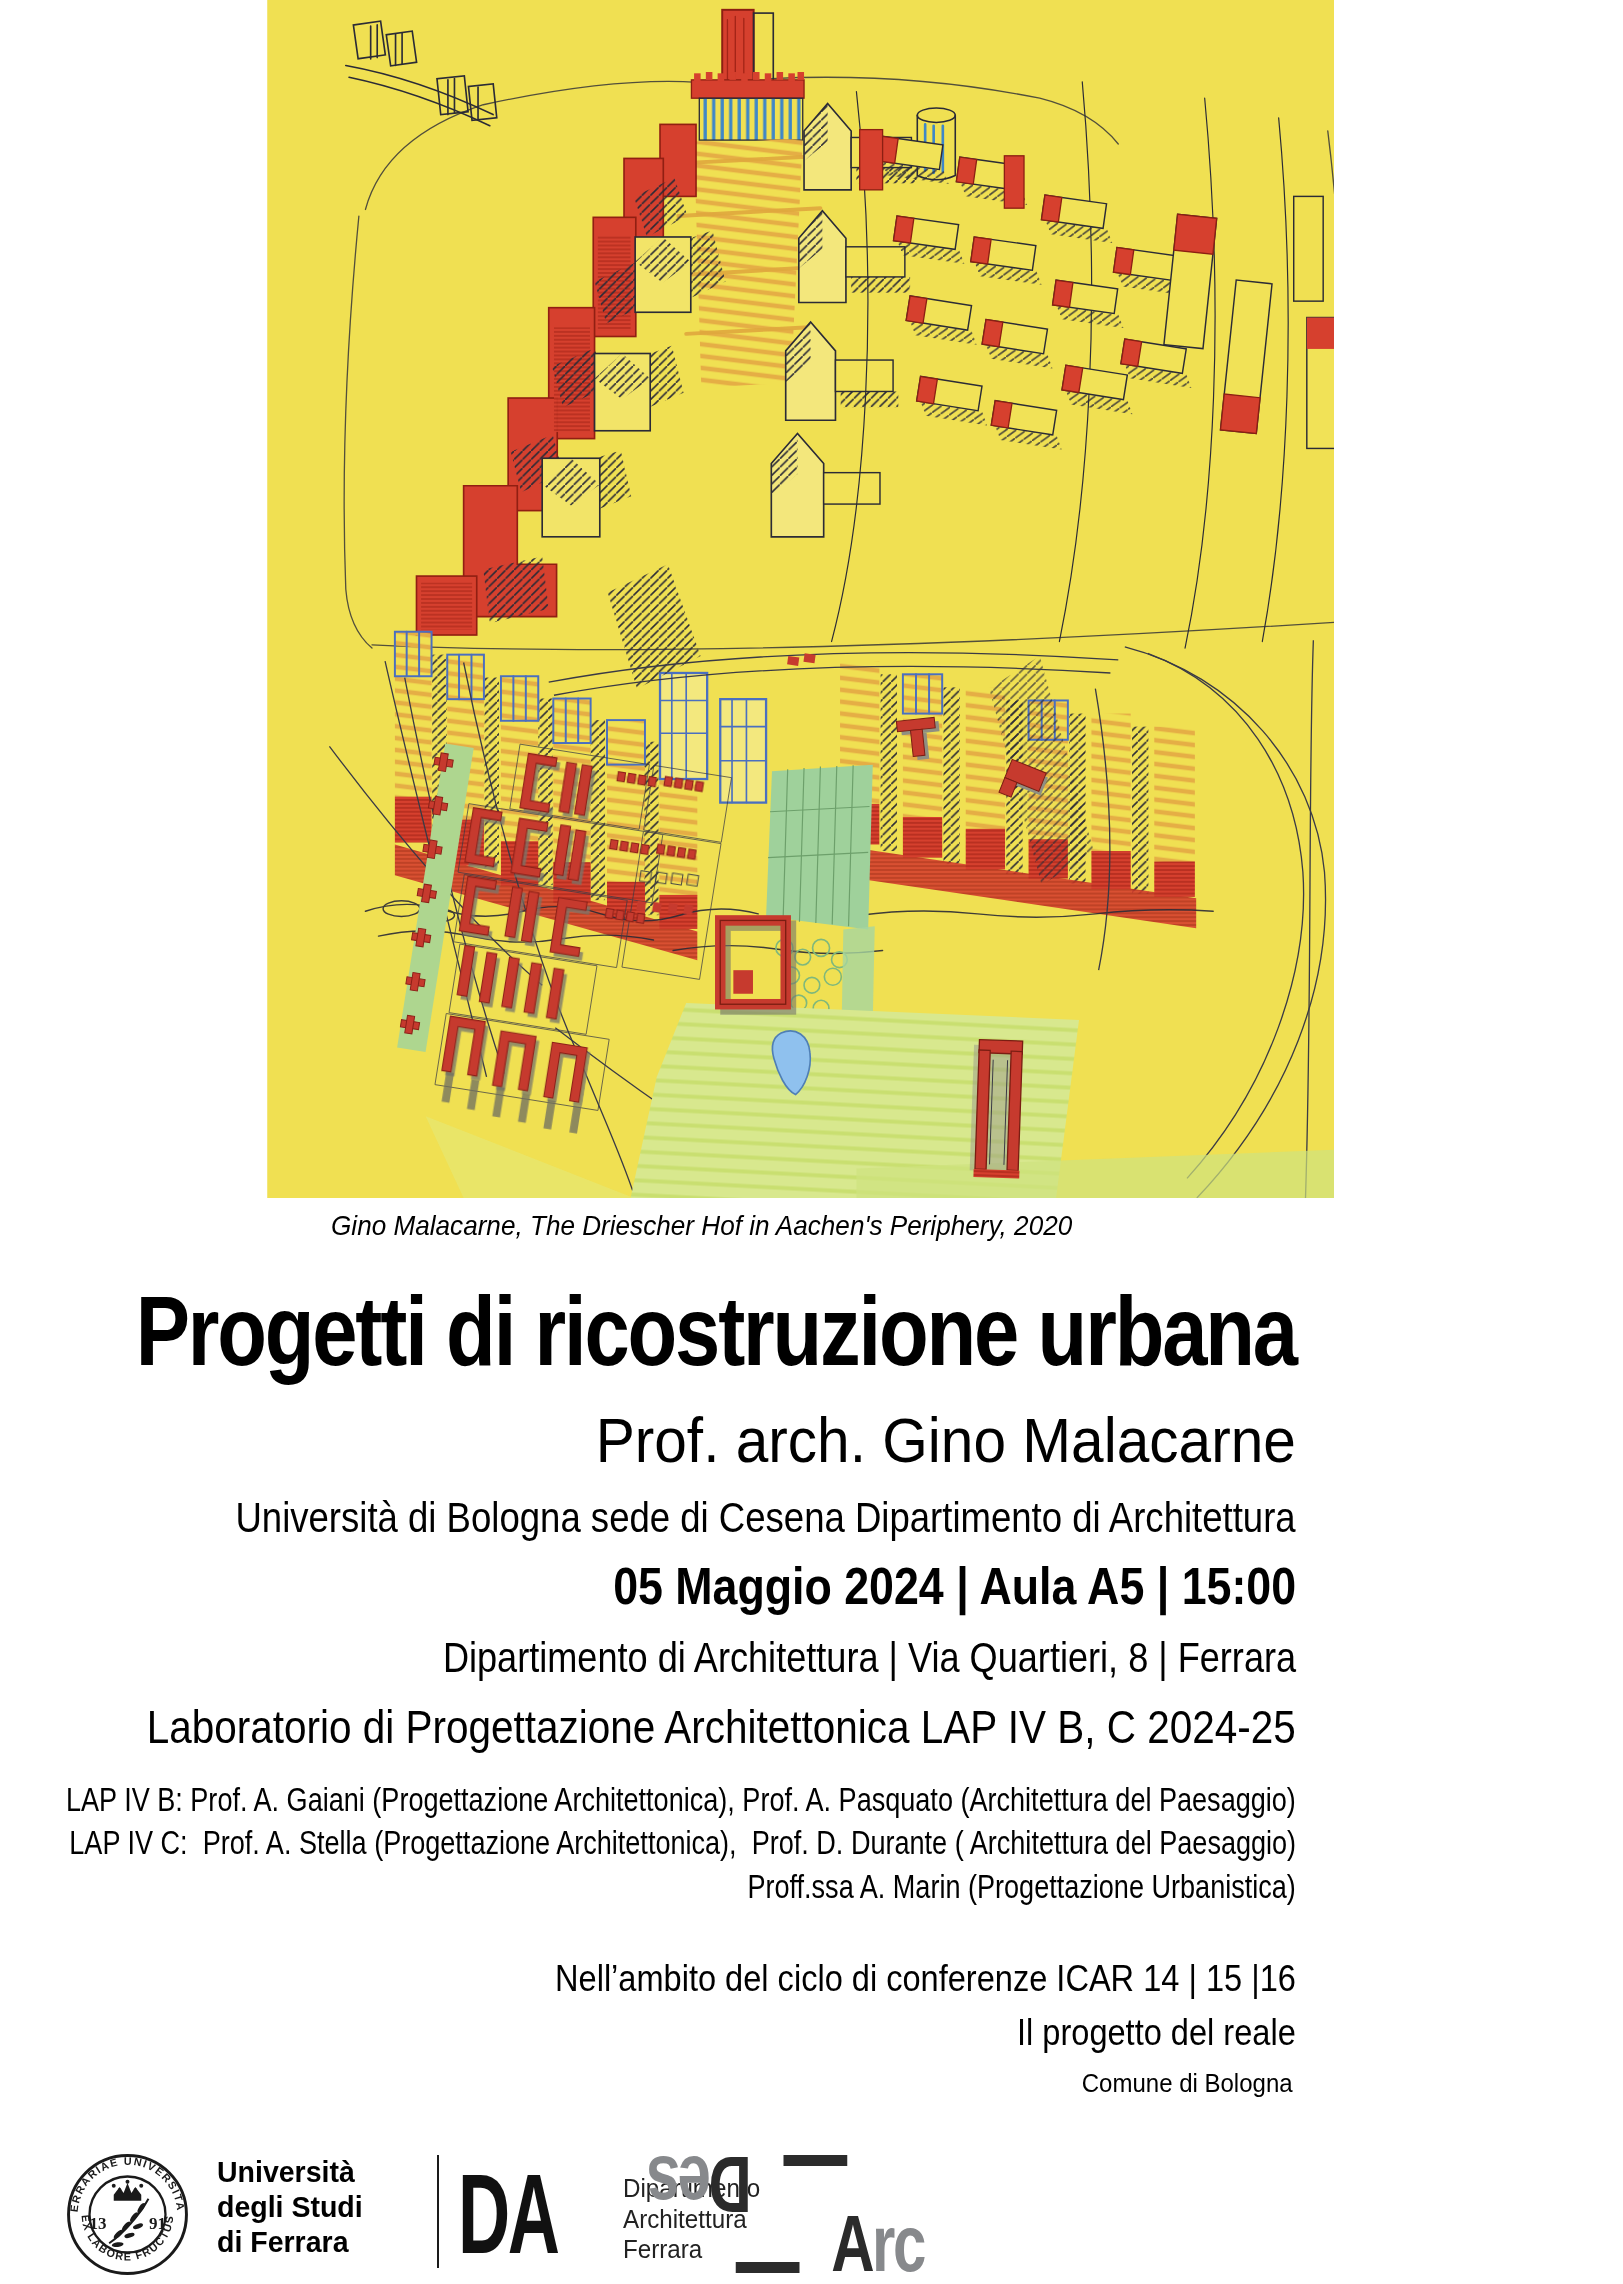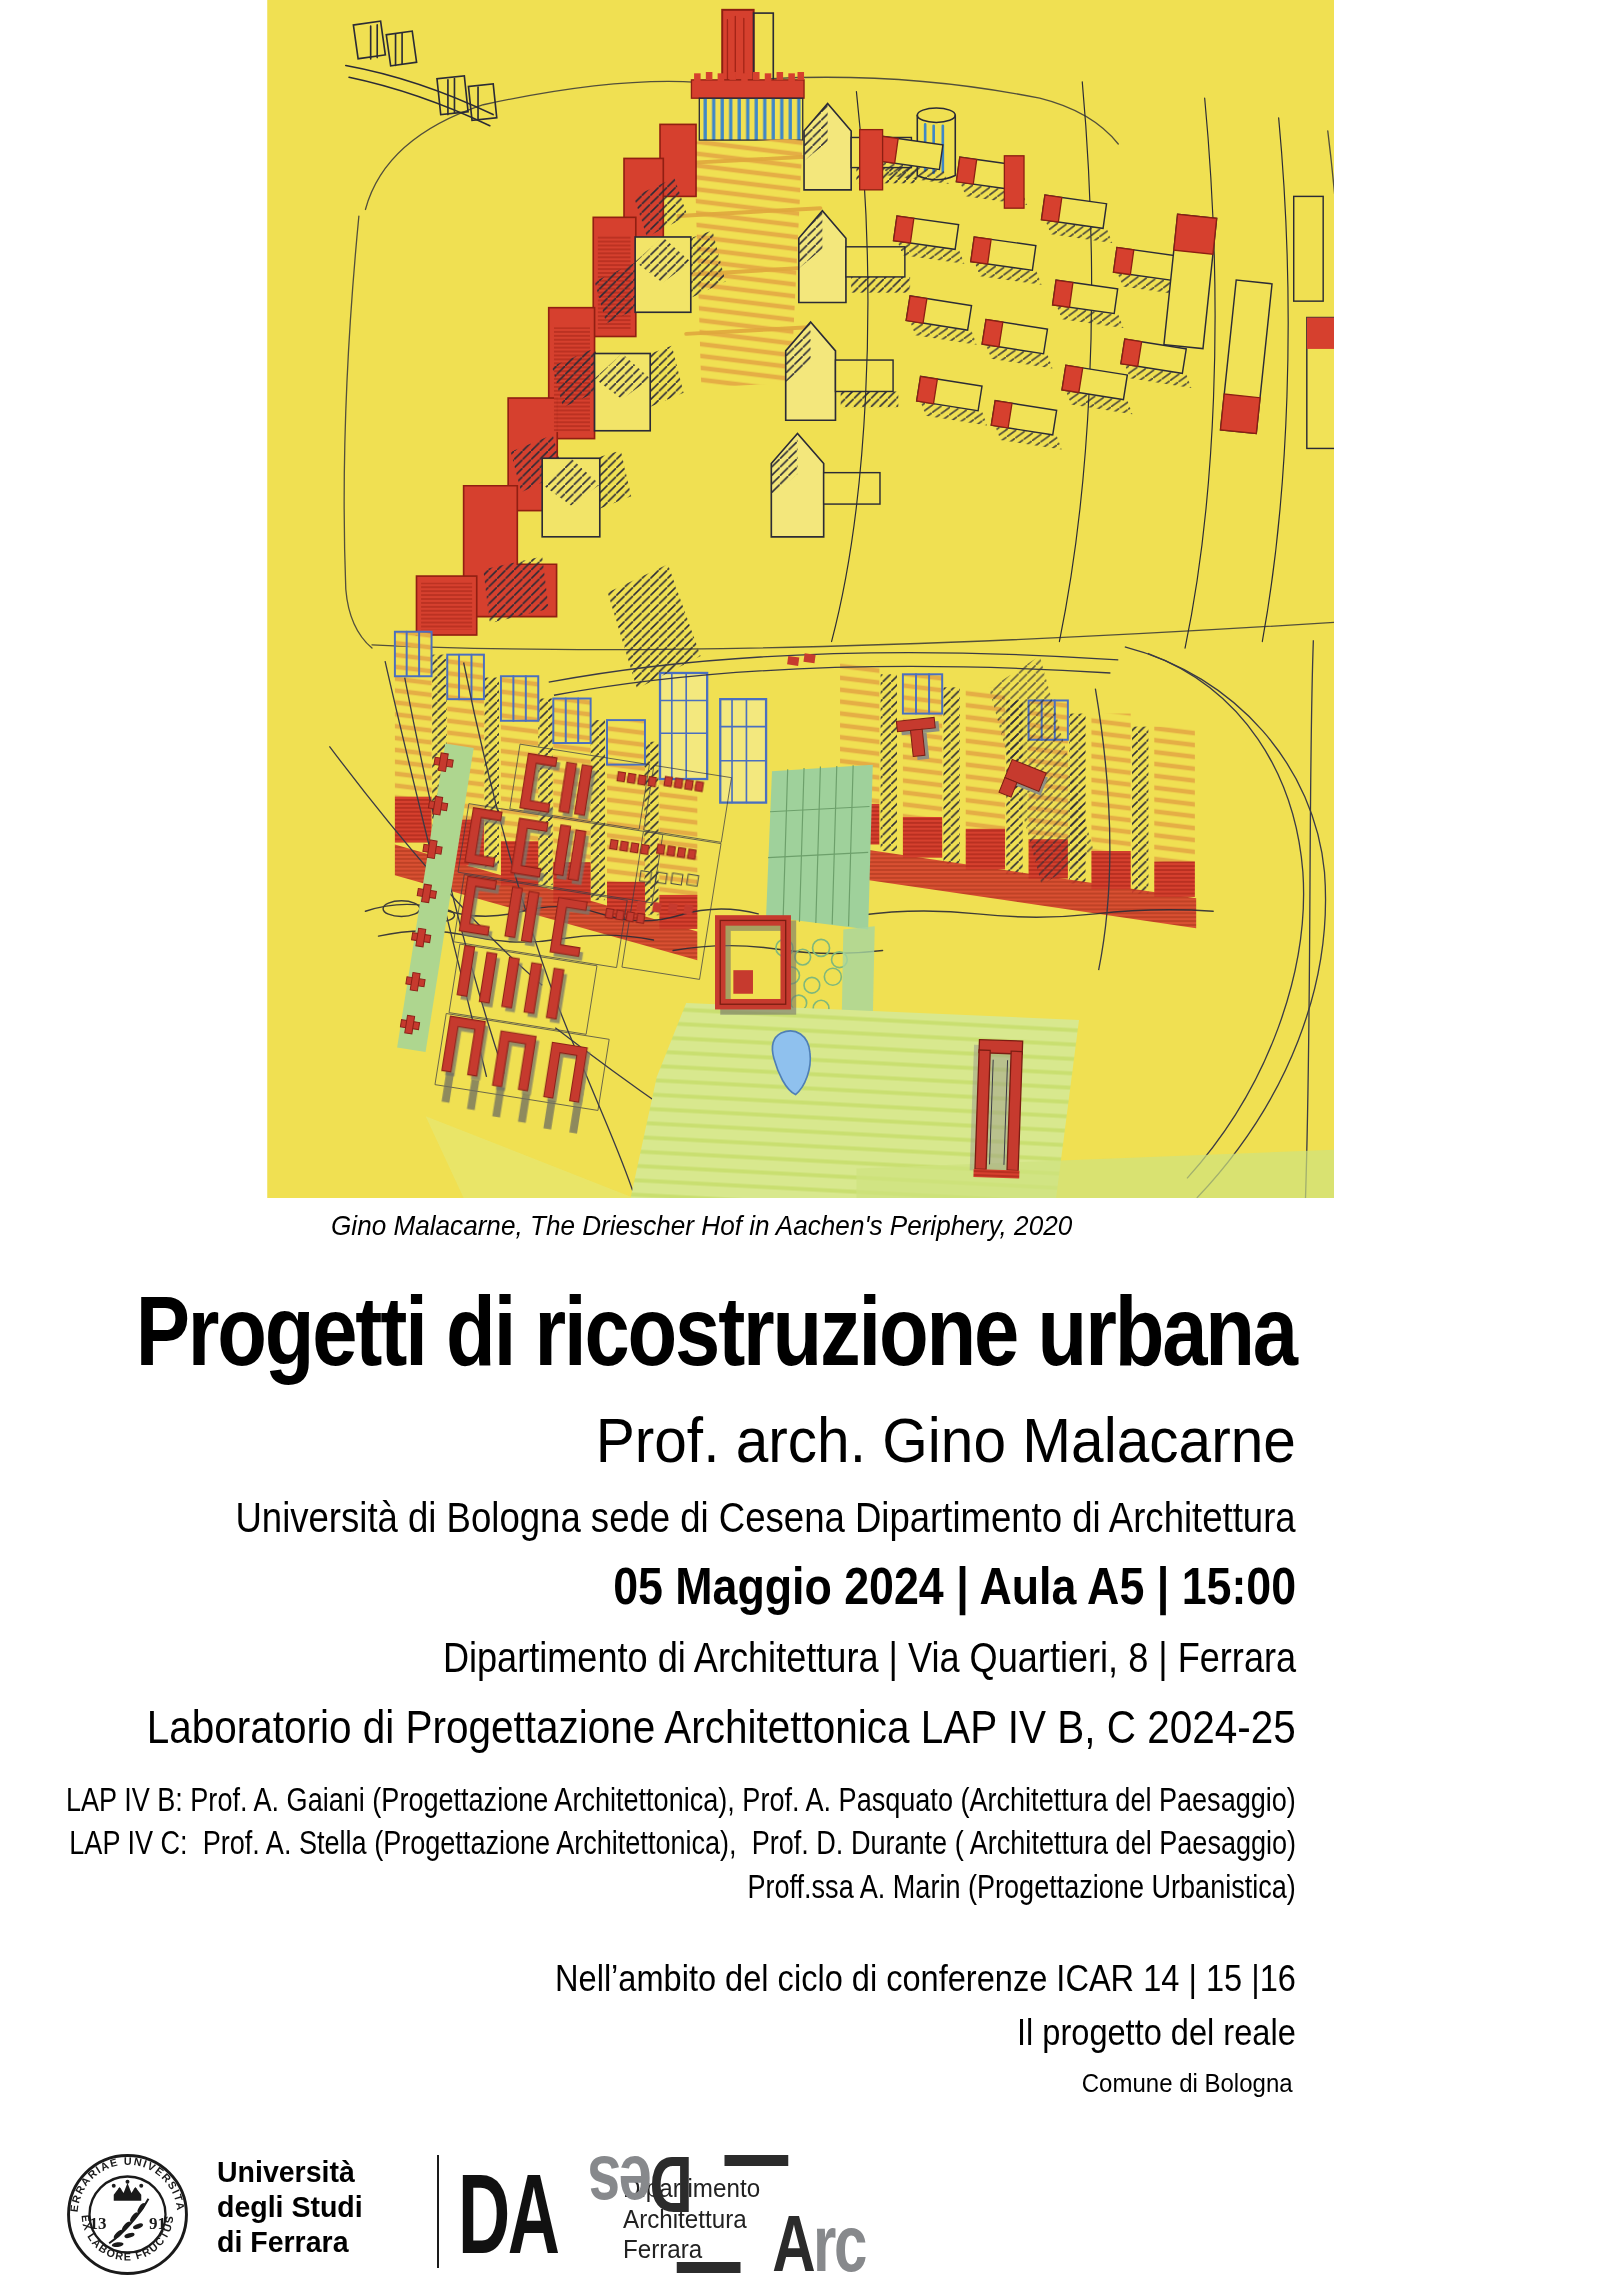--- a/index.html
+++ b/index.html
@@ -23,21 +23,21 @@
   .series2{top:2014px;font-size:37px;transform:scaleX(.88);}
   .comune{top:2071px;right:41px;font-size:25px;transform:scaleX(.96);}
   
   .unife-name{position:absolute;left:217px;top:2155px;font-size:30px;font-weight:bold;
               line-height:1.16;transform:scaleX(.95);transform-origin:0 0;}
   .divider{position:absolute;left:437px;top:2155px;width:2px;height:113px;background:#1a1a1a;}
   .da-initials{position:absolute;left:458px;top:2158px;font-size:113px;font-weight:bold;
                letter-spacing:-3.9px;line-height:1;transform:scaleX(.64);transform-origin:0 0;color:#111;}
   .dept{position:absolute;left:623px;top:2173px;font-size:26px;line-height:1.18;
         transform:scaleX(.93);transform-origin:0 0;color:#222;}
-  .arcdes{position:absolute;left:687px;top:2154px;width:105px;height:122px;}
+  .arcdes{position:absolute;left:746px;top:2154px;width:105px;height:122px;}
   .arc-row{position:relative;width:139px;height:60px;transform:scaleX(.75);transform-origin:0 0;
            font-size:80px;font-weight:bold;line-height:60px;letter-spacing:-3.3px;white-space:pre;}
   .arc-row .bar{position:absolute;top:1.3px;left:50px;width:85px;height:11px;background:#2b2b2b;}
   .arc-flip{transform:scaleX(.75) rotate(180deg);transform-origin:52px 30px;}
   .ad-dark{color:#2b2b2b;} .ad-gray{color:#87898c;}
   .seal{position:absolute;left:62px;top:2149px;width:131px;height:131px;}
   .comune-logo{position:absolute;left:1419px;top:2105px;width:98px;height:179px;}
 </style>
 </head>
 <body>

